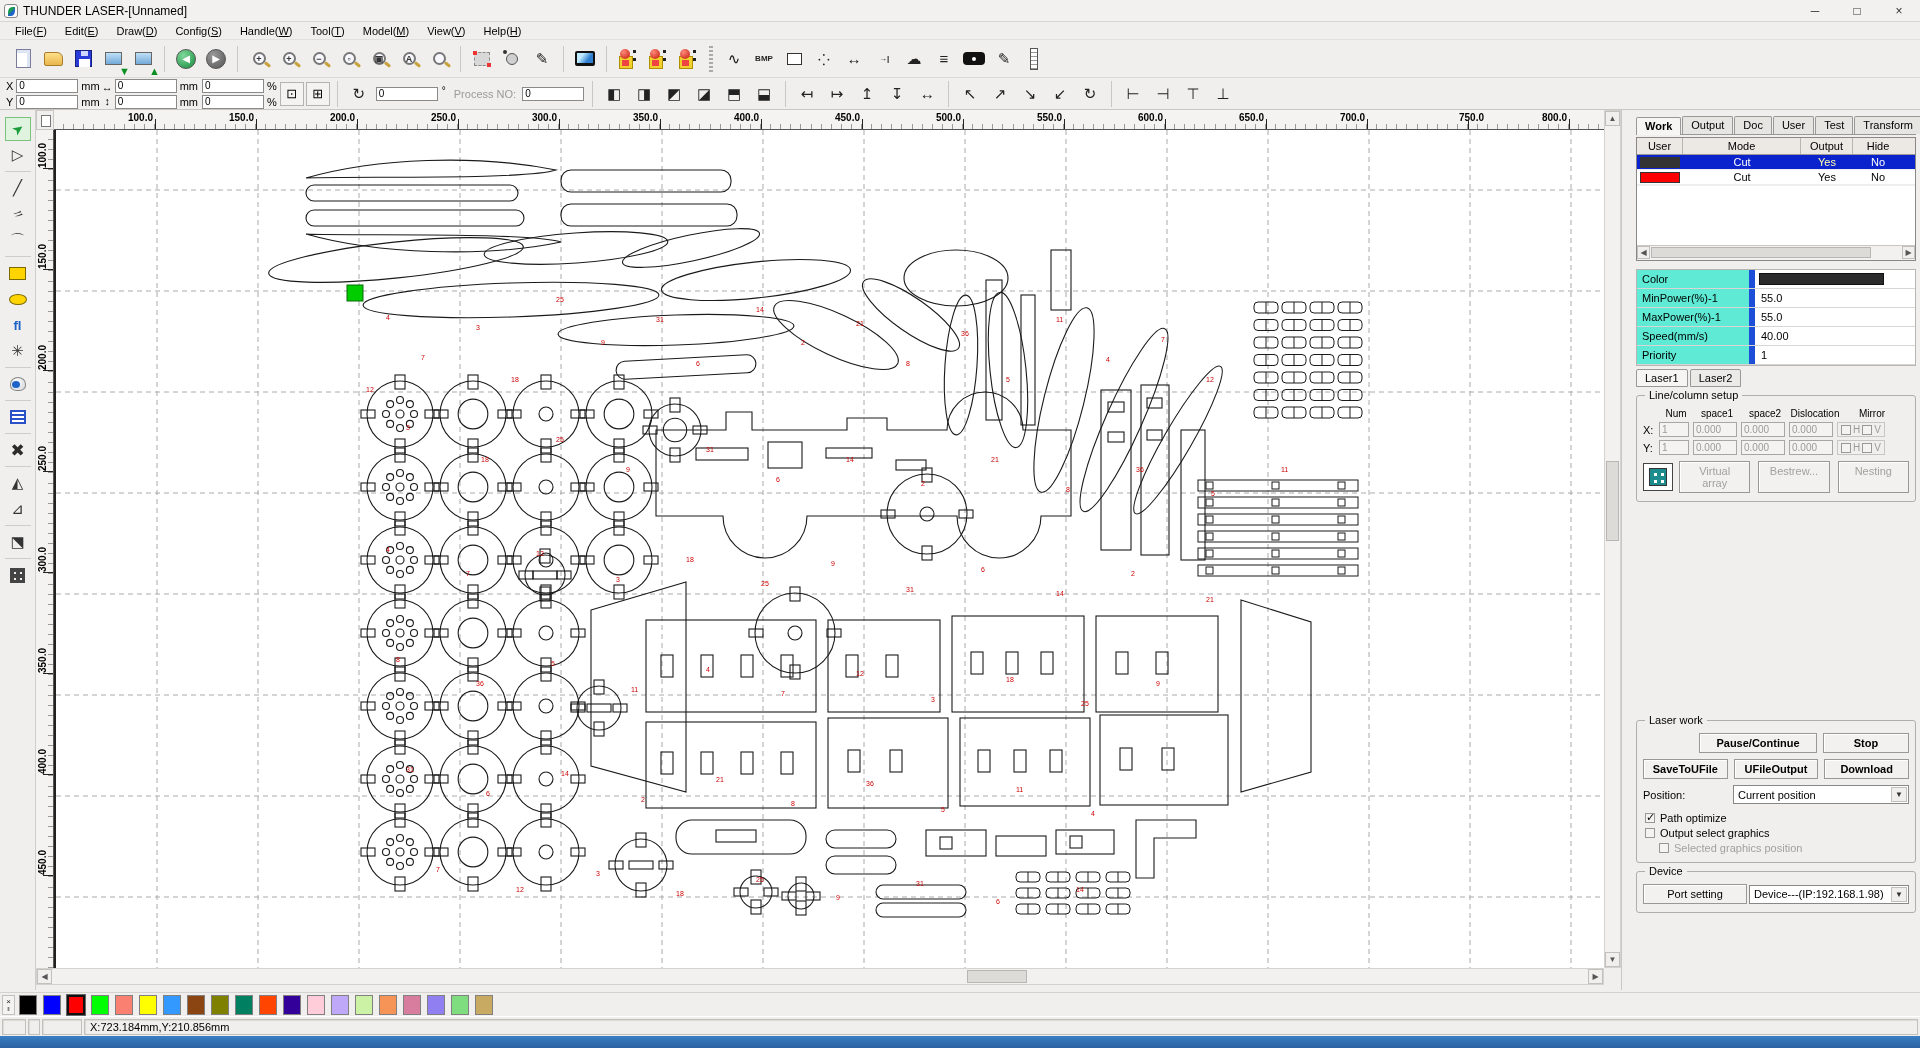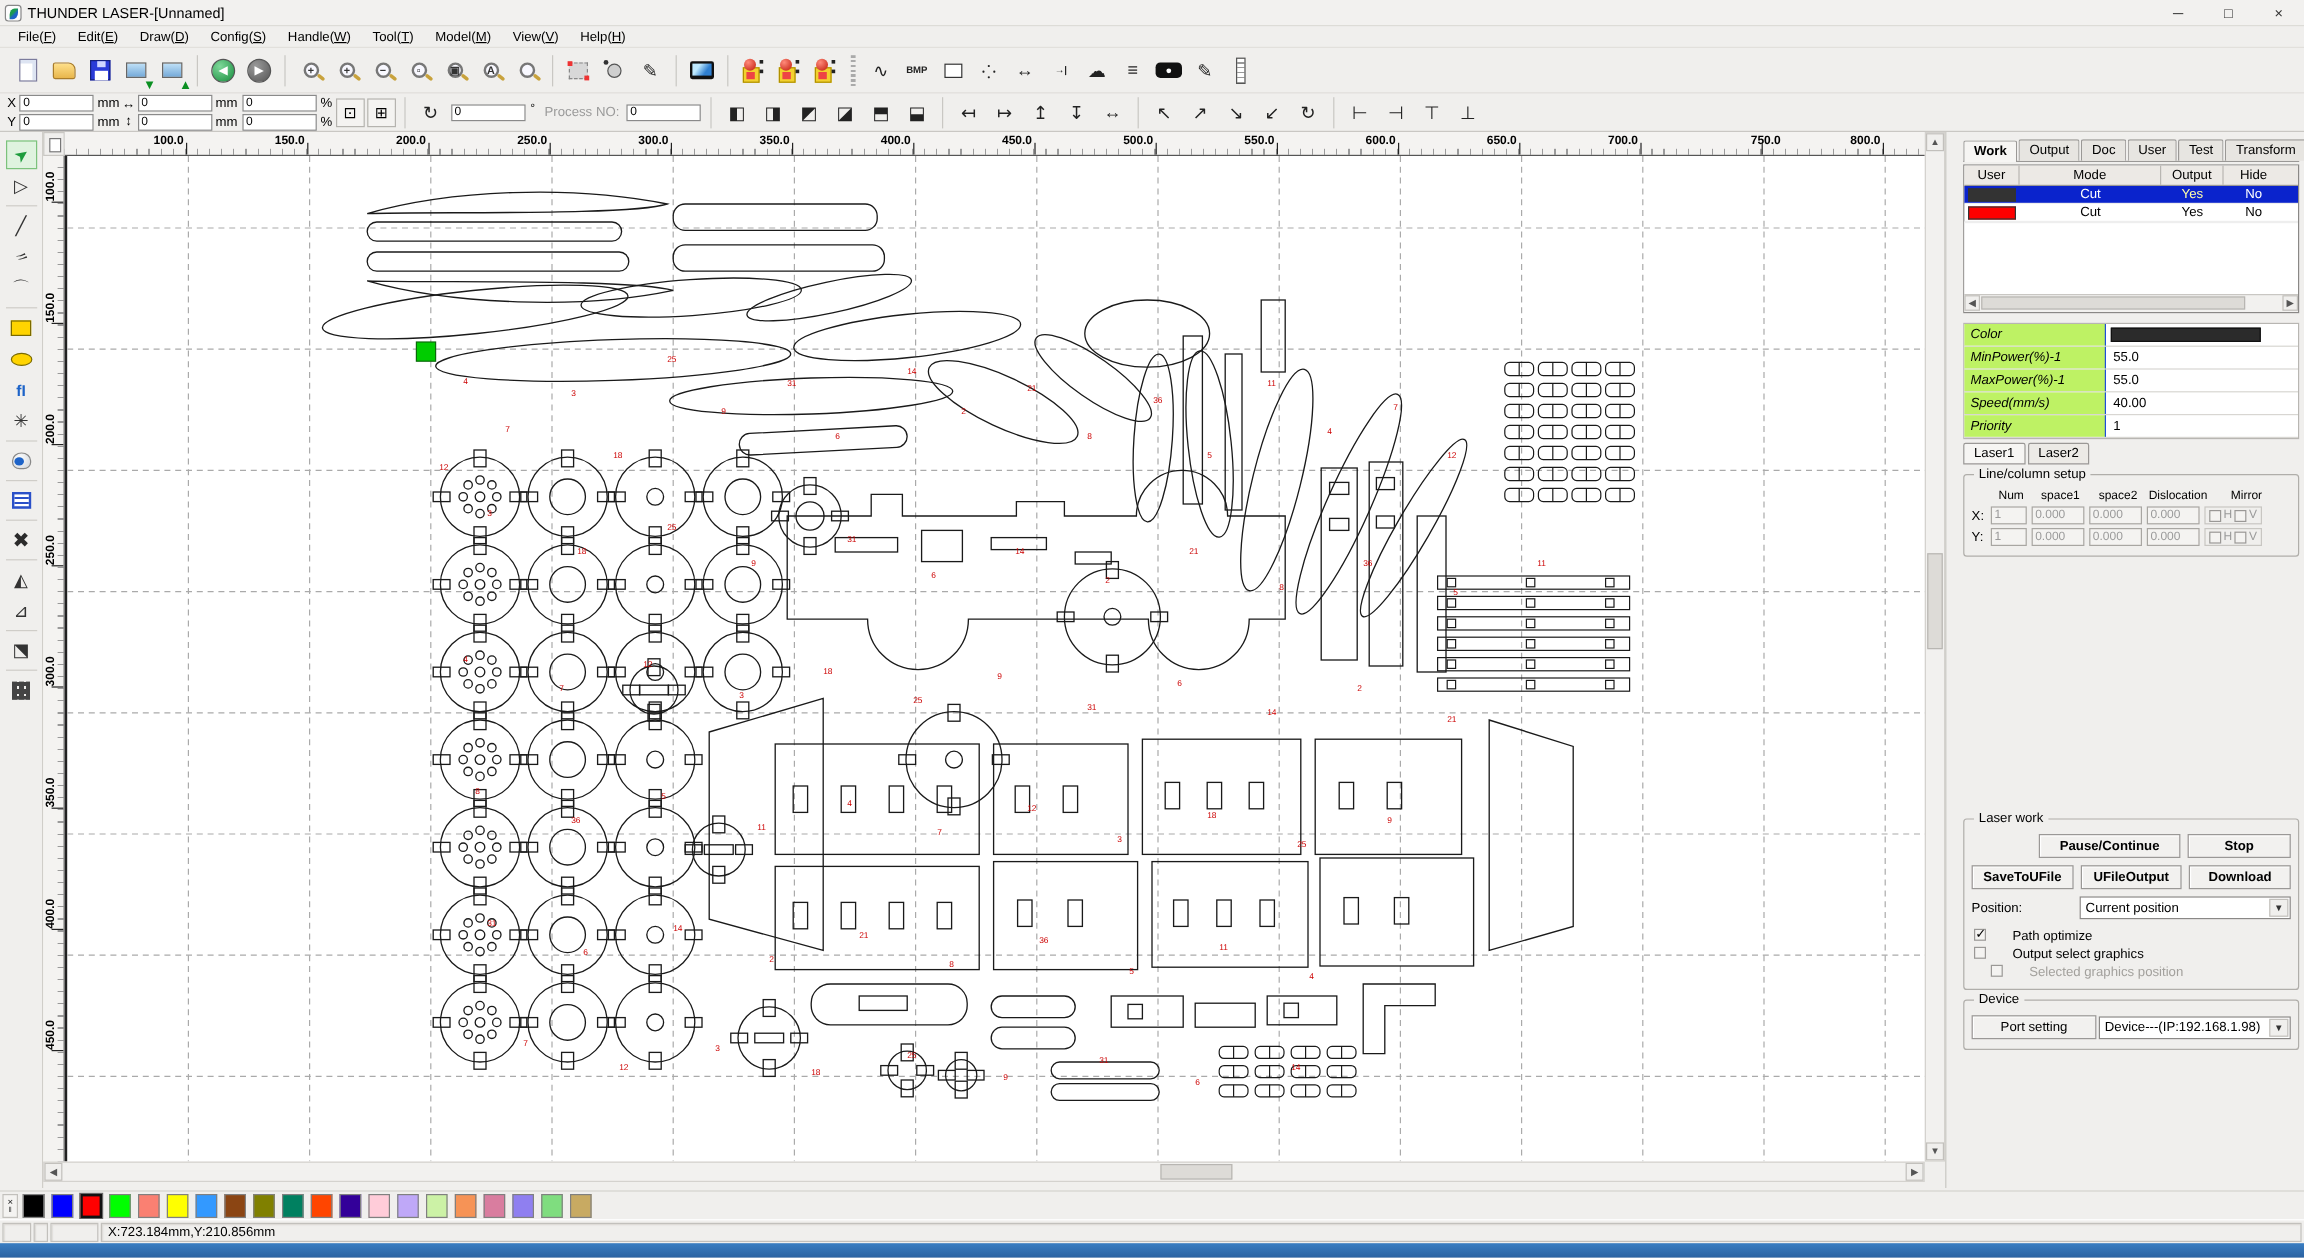--- a/index.html
+++ b/index.html
@@ -115,21 +115,21 @@
   .col-layer { width:46px; } .col-mode { width:118px; } .col-output { width:52px; } .col-hide { width:50px; border-right:none!important; }
   .lrow { display:flex; height:15px; align-items:center; border-bottom:1px solid #eee; }
   .lrow.sel { background:#0a23cc; color:#fff; }
   .lrow .sw { width:40px; height:11px; margin:0 3px; border:1px solid #333; }
   .lrow div { text-align:center; } 
   #layer-empty { height:60px; background:#fff; border-top:1px solid #eee; }
   #layer-sb { position:relative; height:15px; background:#f2f1ef; border-top:1px solid #c9c7c3; }
   
   #props { margin:8px 4px 0 4px; border:1px solid #b8b6b2; background:#fff; }
   .prow { display:flex; height:19px; border-bottom:1px solid #d8d6d2; align-items:center; }
-  .prow .pl { width:118px; background:#bef264; height:100%; display:flex; align-items:center; padding-left:5px; border-right:1px solid #1d4ed8;font-style:italic; }
+  .prow .pl { width:118px; background:#5eead4; height:100%; display:flex; align-items:center; padding-left:5px; border-right:6px solid #1d4ed8; }
   .prow .pv { padding-left:6px; flex:1; }
   .prow .swatch { width:125px; height:12px; background:#2b2b2b; border:1px solid #111; margin-left:4px; }
   #laser-tabs { display:flex; margin:3px 4px; }
   .ltab { padding:2px 8px; border:1px solid #9a9896; background:#eceae6; border-radius:2px 2px 0 0; margin-right:2px; }
   .ltab.active { background:#f6f5f3; font-weight:normal; }
   
   .gbox { position:relative; margin:8px 4px 0 4px; border:1px solid #b0aeaa; border-radius:3px; padding:12px 6px 8px 6px; }
   .gbox > .gtitle { position:absolute; top:-7px; left:8px; background:#f0efed; padding:0 4px; }
   
   #lc-head { display:flex; font-size:10px; margin-left:16px; }
@@ -149,21 +149,21 @@
      repeating-linear-gradient(90deg,#1d8c8c 0 4px,transparent 4px 7px),
      repeating-linear-gradient(#1d8c8c 0 4px,transparent 4px 7px); outline:1px solid #333; }
   
   #lw-r1,#lw-r2 { display:flex; gap:6px; margin-bottom:6px; }
   #lw-r1 { justify-content:flex-end; }
   .lwbtn { flex:0 0 auto;font-weight:bold; }
   #pos-row { display:flex; align-items:center; margin:4px 0 8px 0; }
   #pos-row .plabel { width:90px; padding-right:6px; }
   .select { position:relative; border:1px solid #8a8886; background:#fff; height:19px; display:flex; align-items:center; padding-left:4px; flex:1; }
   .select .da { position:absolute; right:1px; top:1px; bottom:1px; width:16px; background:#f0efed; border:1px solid #c2c0bc; display:flex; align-items:center; justify-content:center; font-size:8px; color:#333; }
-  .cbrow { display:flex; align-items:flex-start; gap:22px; margin:3px 0 0 2px; }
+  .cbrow { display:flex; align-items:center; gap:5px; margin:3px 0 0 2px; }
   .cbrow.indent { margin-left:16px; }
   .cbrow.dis { color:#a3a19d; }
   #device-row { display:flex; gap:2px; align-items:center; }
   #device-row .btn { width:104px; }
 
   
   #palette { left:0; top:992px; width:1920px; height:24px; background:#f0efed; border-top:1px solid #d4d2ce; display:flex; align-items:center; }
   #pal-close { width:13px; height:20px; margin:0 4px 0 2px; display:flex; flex-direction:column; align-items:center; justify-content:center; font-size:8px; color:#222; border:1px solid #c2c0bc; background:#f4f3f1; }
   .swb { width:18px; height:20px; border:1px solid #808080; margin-right:6px; }
   .swb.sel { border:2px solid #111; outline:1px solid #666; }
@@ -1148,20 +1148,30 @@
         <input class="lc-sp" value="0.000" style="">
         <input class="lc-sp" value="0.000" style="">
         <input class="lc-sp" value="0.000" style="">
         <span class="mir">
           <span class="cb"></span>
           <span>H</span>
           <span class="cb"></span>
           <span>V</span>
         </span>
       </div>
+    <div class="lc-btns">
+      <div id="lc-grid-btn">
+          <span class="g9"></span>
+        </div>
+      <div id="lc-buttons" style="display:flex;gap:8px;flex:1">
+          <div class="btn disabled" style="flex: 1 1 0%;">Virtual array</div>
+          <div class="btn disabled" style="flex: 1 1 0%;">Bestrew...</div>
+          <div class="btn disabled" style="flex: 1 1 0%;">Nesting</div>
+        </div>
+    </div>
   </div>
 
   <div class="gbox" id="lw-box" style="margin-top:218px">
     <span class="gtitle">Laser work</span>
     <div id="lw-r1">
         <div class="btn lwbtn" style="width: 118px;">Pause/Continue</div>
         <div class="btn lwbtn" style="width: 86px;">Stop</div>
       </div>
     <div id="lw-r2">
         <div class="btn lwbtn" style="flex: 1 1 0%;">SaveToUFile</div>

